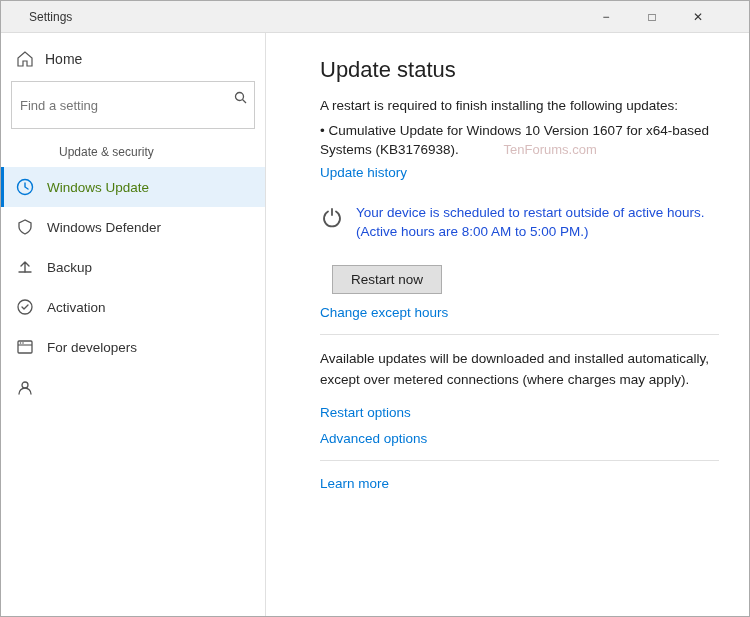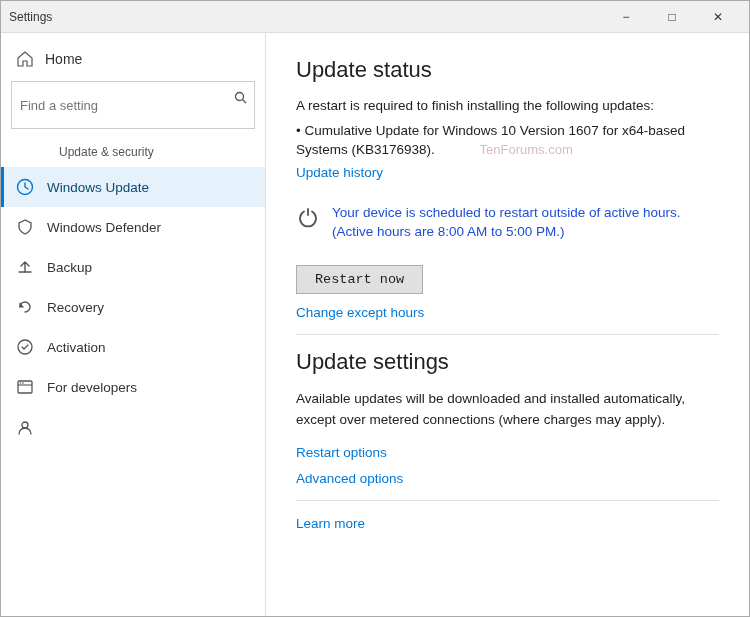--- a/index.html
+++ b/index.html
@@ -19,21 +19,21 @@
       border: 1px solid #aaa;
       display: flex;
       flex-direction: column;
       box-shadow: 2px 2px 8px rgba(0,0,0,0.3);
     }
     .title-bar {
       height: 32px;
       background: #f0f0f0;
       display: flex;
       align-items: center;
-      padding: 0 8px;
+      padding: 0 28px;
       border-bottom: 1px solid #ddd;
       flex-shrink: 0;
     }
     .title-bar-text {
       font-size: 12px;
       color: #333;
       flex: 1;
     }
     .title-bar-controls {
       display: flex;
@@ -48,20 +48,21 @@
       font-size: 12px;
       color: #333;
       display: flex;
       align-items: center;
       justify-content: center;
     }
     .content {
       display: flex;
       flex: 1;
       overflow: hidden;
+      gap: 24px;
     }
     
     .sidebar {
       width: 265px;
       background: #fff;
       border-right: 1px solid #e0e0e0;
       display: flex;
       flex-direction: column;
       flex-shrink: 0;
       overflow-y: auto;
@@ -126,21 +127,21 @@
       padding: 10px 14px;
       gap: 12px;
       cursor: pointer;
       color: #333;
     }
     .nav-item.active {
       background: #e5f1fb;
       border-left: 3px solid #0078d7;
       padding-left: 11px;
     }
-    .nav-item.active .nav-label { color: #0c4a6e; }
+    .nav-item.active .nav-label { color: #4d7c0f; }
     .nav-icon {
       width: 20px;
       height: 20px;
       display: flex;
       align-items: center;
       justify-content: center;
       font-size: 16px;
       flex-shrink: 0;
       color: #555;
     }
@@ -212,22 +213,21 @@
       line-height: 1.4;
     }
     .restart-btn {
       display: inline-block;
       padding: 6px 18px;
       background: #e0e0e0;
       border: 1px solid #adadad;
       font-size: 13.5px;
       cursor: pointer;
       color: #222;
-      margin: 4px 0 10px 0;
-      font-family: Liberation Mono, monospace;
+      margin: 4px 0 10px 12px;
     }
     .divider {
       border: none;
       border-top: 1px solid #e0e0e0;
       margin: 14px 0;
     }
     .settings-desc {
       font-size: 13.5px;
       color: #222;
       line-height: 1.5;
@@ -302,29 +302,20 @@
       <div class="nav-item">
         <div class="nav-icon">
           <svg width="18" height="18" viewBox="0 0 18 18" fill="none">
             <path d="M9 14V4M9 4L5 8M9 4l4 4" stroke="#555" stroke-width="1.4" stroke-linecap="round" stroke-linejoin="round"></path>
             <path d="M3 14h12" stroke="#555" stroke-width="1.4" stroke-linecap="round"></path>
           </svg>
         </div>
         <span class="nav-label">Backup</span>
       </div>
 
-      <div class="nav-item">
-        <div class="nav-icon">
-          <svg width="18" height="18" viewBox="0 0 18 18" fill="none">
-            <path d="M4 9A5 5 0 1 1 9 14" stroke="#555" stroke-width="1.4" fill="none" stroke-linecap="round"></path>
-            <path d="M4 9V5.5L7 9H4z" stroke="#555" stroke-width="1.1" fill="#555"></path>
-          </svg>
-        </div>
-        <span class="nav-label">Recovery</span>
-      </div>
 
       <div class="nav-item">
         <div class="nav-icon">
           <svg width="18" height="18" viewBox="0 0 18 18" fill="none">
             <circle cx="9" cy="9" r="7" stroke="#555" stroke-width="1.3"></circle>
             <path d="M6 9l2 2 4-4" stroke="#555" stroke-width="1.3" stroke-linecap="round" stroke-linejoin="round"></path>
           </svg>
         </div>
         <span class="nav-label">Activation</span>
       </div>
@@ -374,21 +365,20 @@
       </div>
 
       <button class="restart-btn">Restart now</button>
 
       <div class="link-block">
         <a class="link">Change except hours</a>
       </div>
 
       <hr class="divider">
 
-      <h2 class="section-title">Update settings</h2>
 
       <p class="settings-desc">Available updates will be downloaded and installed automatically, except over metered connections (where charges may apply).</p>
 
       <div class="link-block">
         <a class="link">Restart options</a>
       </div>
 
       <div class="link-block">
         <a class="link">Advanced options</a>
       </div>

